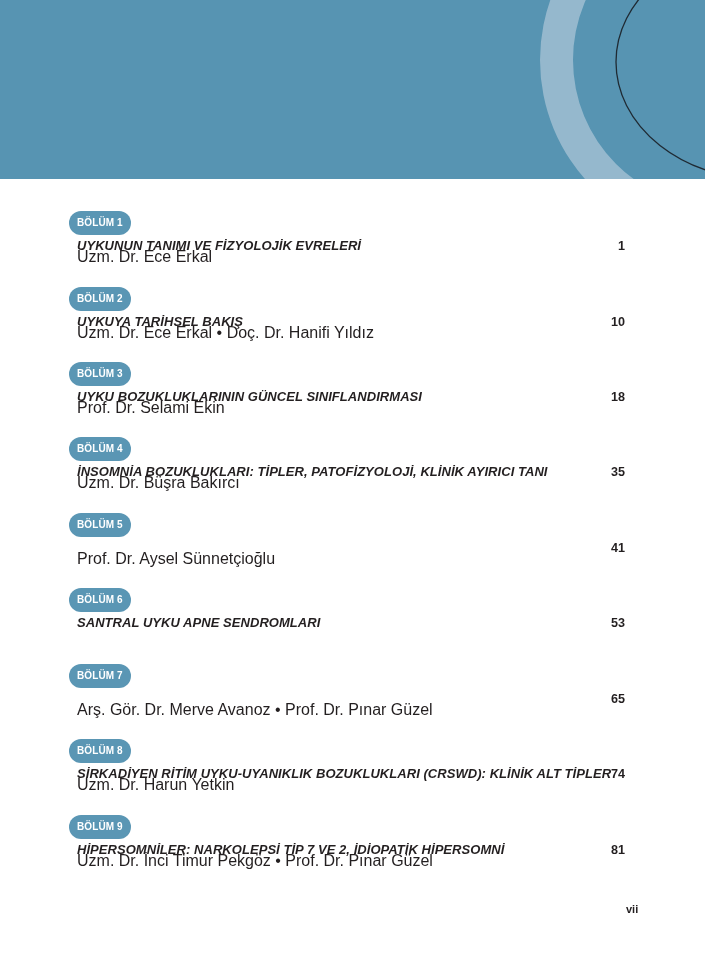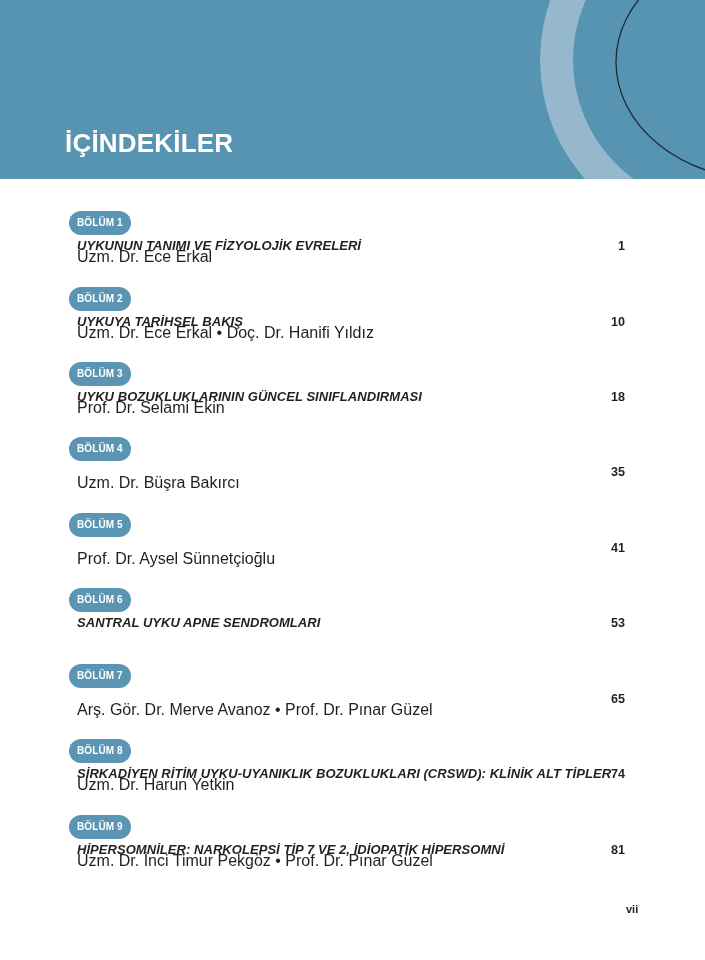--- a/index.html
+++ b/index.html
@@ -48,21 +48,20 @@
 </style>
 </head>
 <body>
 
 <div class="header">
   <svg width="705" height="179" viewBox="0 0 705 179">
     <path fill-rule="evenodd" fill="#a9c4d6" fill-opacity="0.75" d="M 720 -120 A 180 180 0 1 0 720 240 A 180 180 0 1 0 720 -120 Z
          M 720 -87 A 147 147 0 1 1 720 207 A 147 147 0 1 1 720 -87 Z"></path>
     <ellipse cx="766" cy="62" rx="150" ry="118" fill="none" stroke="#1f2a33" stroke-width="1.3"></ellipse>
   </svg>
-  <div class="page-title">İÇİNDEKİLER</div>
 </div>
 
 <div class="toc">
   <div class="entry" style="top:211px">
     <div class="badge">BÖLÜM 1</div>
     <div class="chapter-title">UYKUNUN TANIMI VE FİZYOLOJİK EVRELERİ</div>
     <div class="authors">Uzm. Dr. Ece Erkal</div>
     <div class="page-num">1</div>
   </div>
   <div class="entry" style="top:287px">
@@ -72,20 +71,21 @@
     <div class="page-num">10</div>
   </div>
   <div class="entry" style="top:362px">
     <div class="badge">BÖLÜM 3</div>
     <div class="chapter-title">UYKU BOZUKLUKLARININ GÜNCEL SINIFLANDIRMASI</div>
     <div class="authors">Prof. Dr. Selami Ekin</div>
     <div class="page-num">18</div>
   </div>
   <div class="entry" style="top:437px">
     <div class="badge">BÖLÜM 4</div>
+    <div class="chapter-title">İNSOMNİA BOZUKLUKLARI: TİPLER, PATOFİZYOLOJİ, KLİNİK AYIRICI TANI</div>
     <div class="authors">Uzm. Dr. Büşra Bakırcı</div>
     <div class="page-num">35</div>
   </div>
   <div class="entry" style="top:513px">
     <div class="badge">BÖLÜM 5</div>
     <div class="authors">Prof. Dr. Aysel Sünnetçioğlu</div>
     <div class="page-num">41</div>
   </div>
   <div class="entry" style="top:588px">
     <div class="badge">BÖLÜM 6</div>

